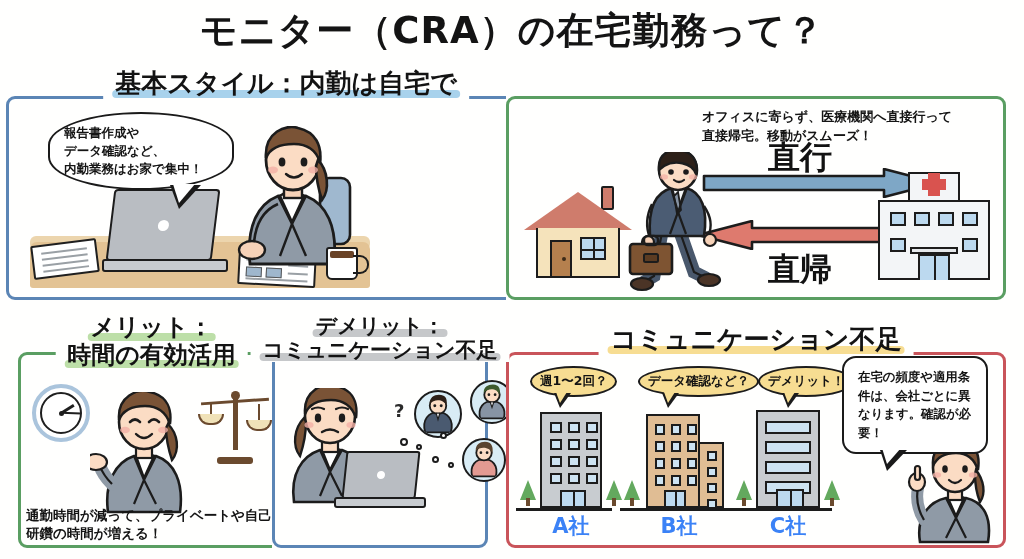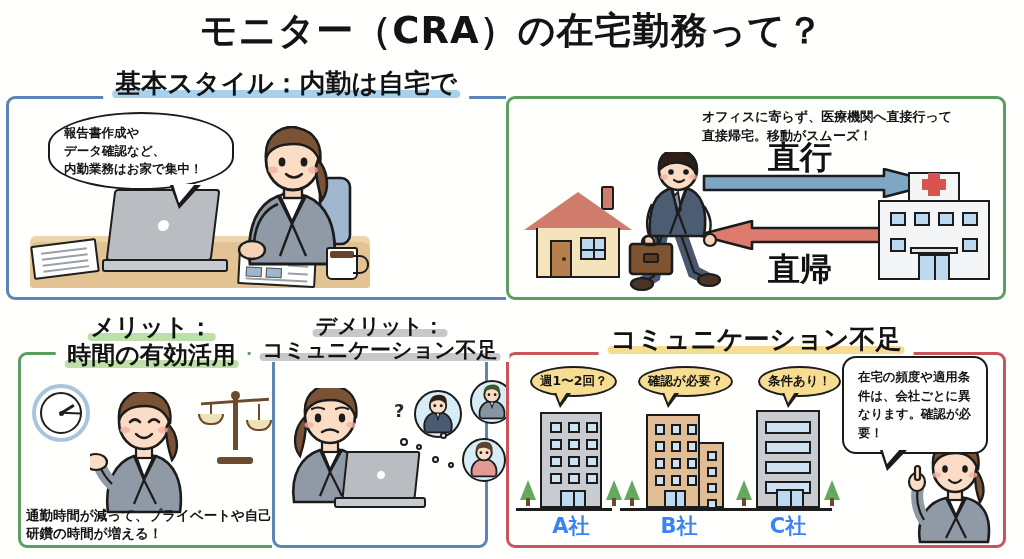--- a/index.html
+++ b/index.html
@@ -548,25 +548,25 @@
     <div class="frame"></div>
     <div class="panel-title">
       <span class="hl hl-yellow">コミュニケーション不足</span>
     </div>
 
     <div class="tagbubble" style="left:24px;top:14px">
       <span>週1〜2回？</span>
       <span class="tail2"></span>
     </div>
     <div class="tagbubble" style="left:132px;top:14px">
-      <span>確認が必要？</span>
+      <span>データ確認など？</span>
       <span class="tail2"></span>
     </div>
     <div class="tagbubble" style="left:252px;top:14px">
-      <span>条件あり！</span>
+      <span>デメリット！</span>
       <span class="tail2"></span>
     </div>
 
     <div class="building" style="left:34px;top:60px;width:62px;height:96px;background:#c8ccd0">
       <span class="bgrid" style="left:8px;top:8px;grid-template-columns:repeat(3,12px);grid-template-rows:repeat(4,11px)">
         <i class="bwin"></i>
           <i class="bwin"></i>
           <i class="bwin"></i>
         <i class="bwin"></i>
           <i class="bwin"></i>

